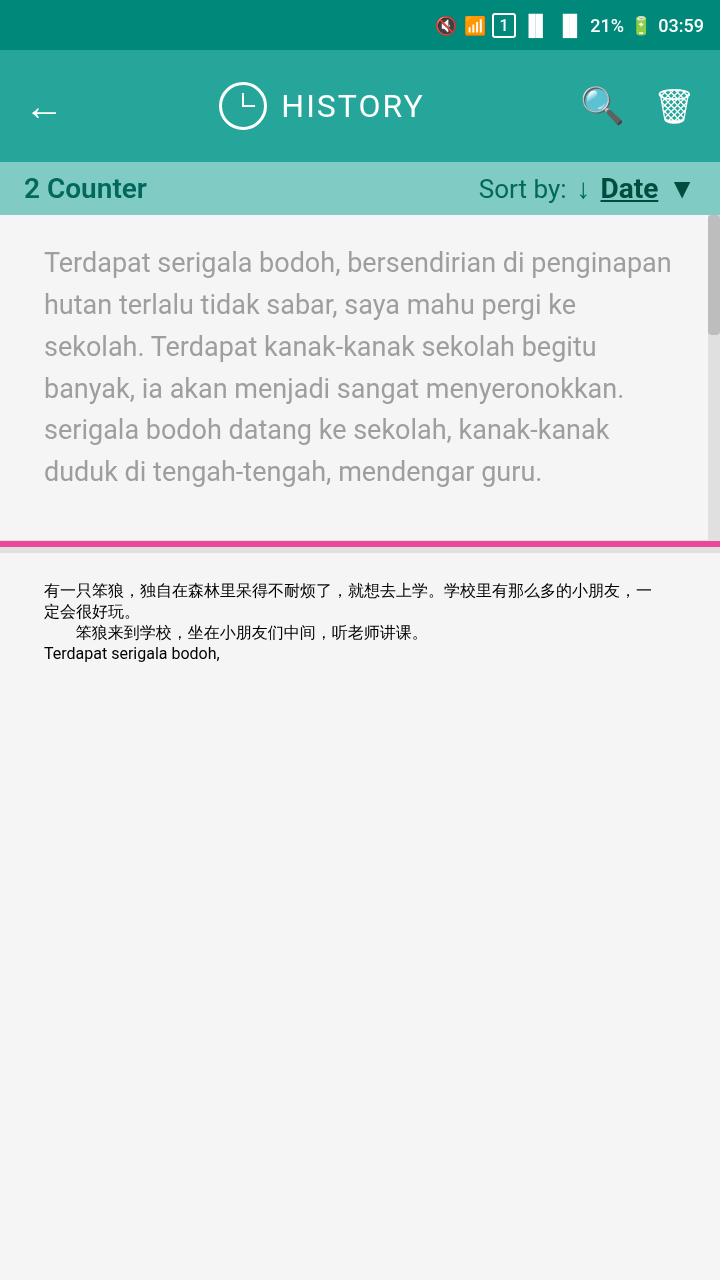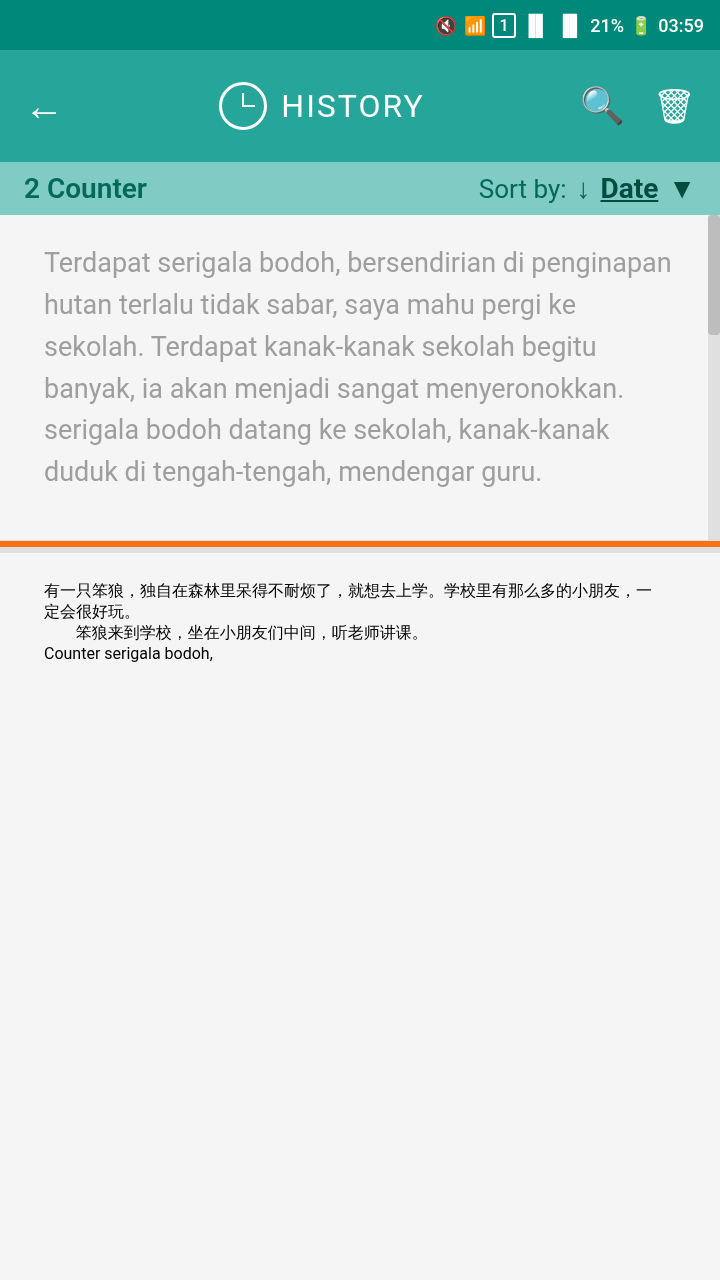--- a/index.html
+++ b/index.html
@@ -141,21 +141,21 @@
       text-decoration: underline;
     }
     .dropdown-arrow {
       color: #004D40;
       font-size: 28px;
     }
 
     
     .content {
       width: 720px;
-      background: #f97316;
+      background: #ec4899;
     }
 
     
     .history-card {
       background: #f5f5f5;
       margin-bottom: 6px;
       padding: 28px 44px 28px 44px;
       border-bottom: 1px solid #e0e0e0;
       position: relative;
     }
@@ -259,16 +259,16 @@
     </div>
     <div class="scrollbar-track">
       <div class="scrollbar-thumb"></div>
     </div>
   </div>
 
   <div class="divider"></div>
 
   <div class="second-card">
     <div class="text-chinese-gray">有一只笨狼，独自在森林里呆得不耐烦了，就想去上学。学校里有那么多的小朋友，一定会很好玩。<br>&nbsp;&nbsp;&nbsp;&nbsp;&nbsp;&nbsp;&nbsp;&nbsp;笨狼来到学校，坐在小朋友们中间，听老师讲课。</div>
-    <div class="text-link">Counter serigala bodoh,</div>
+    <div class="text-link">Terdapat serigala bodoh,</div>
   </div>
 
 </div>
 
 </body></html>

